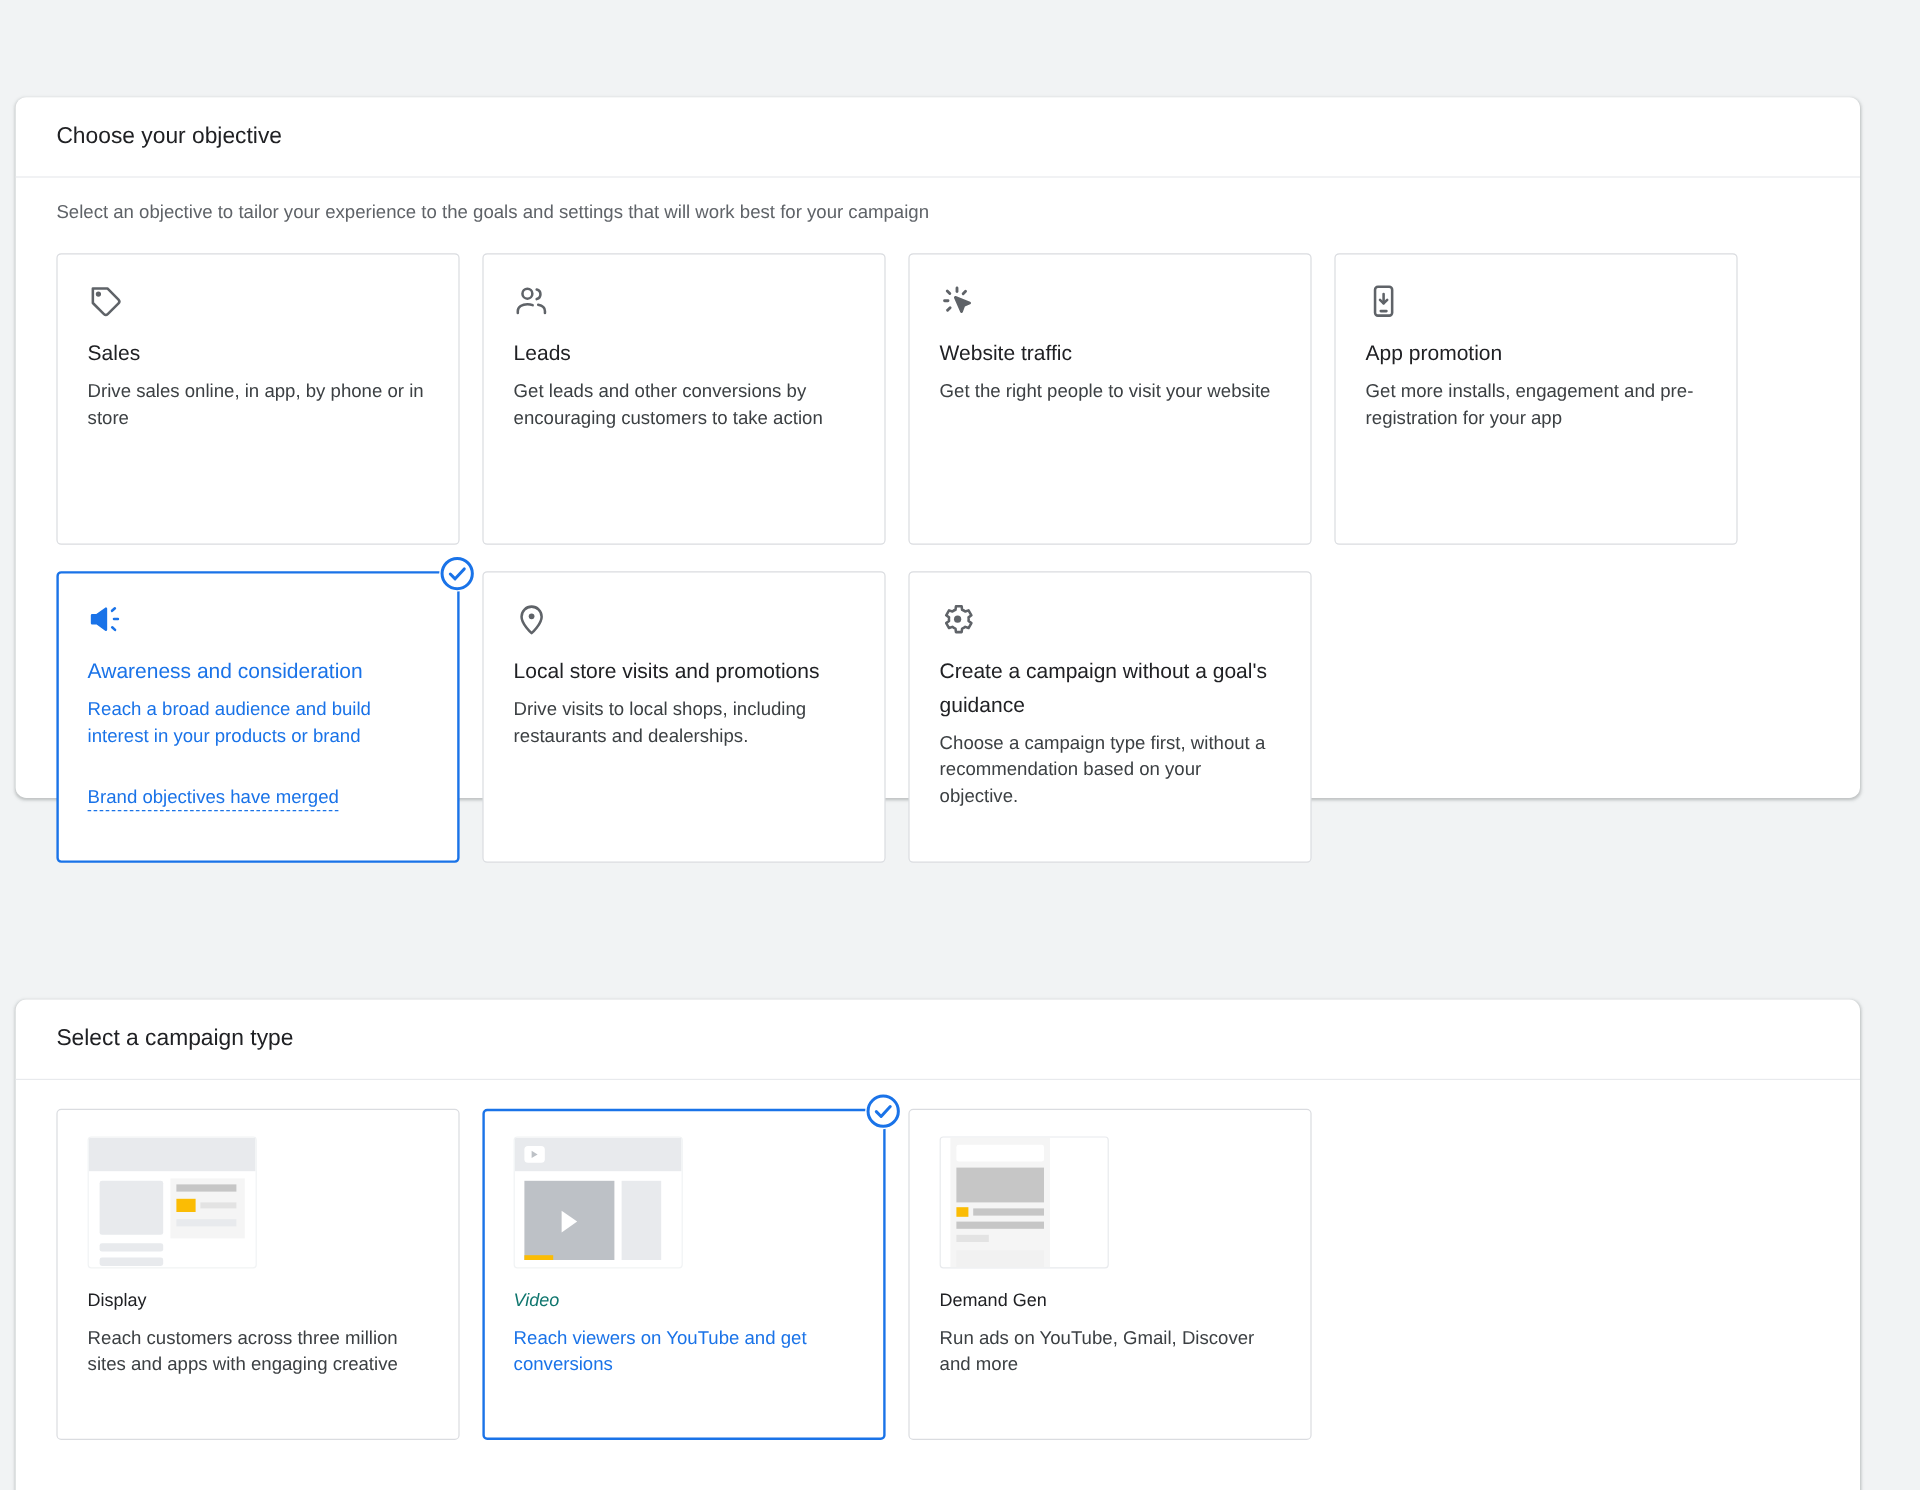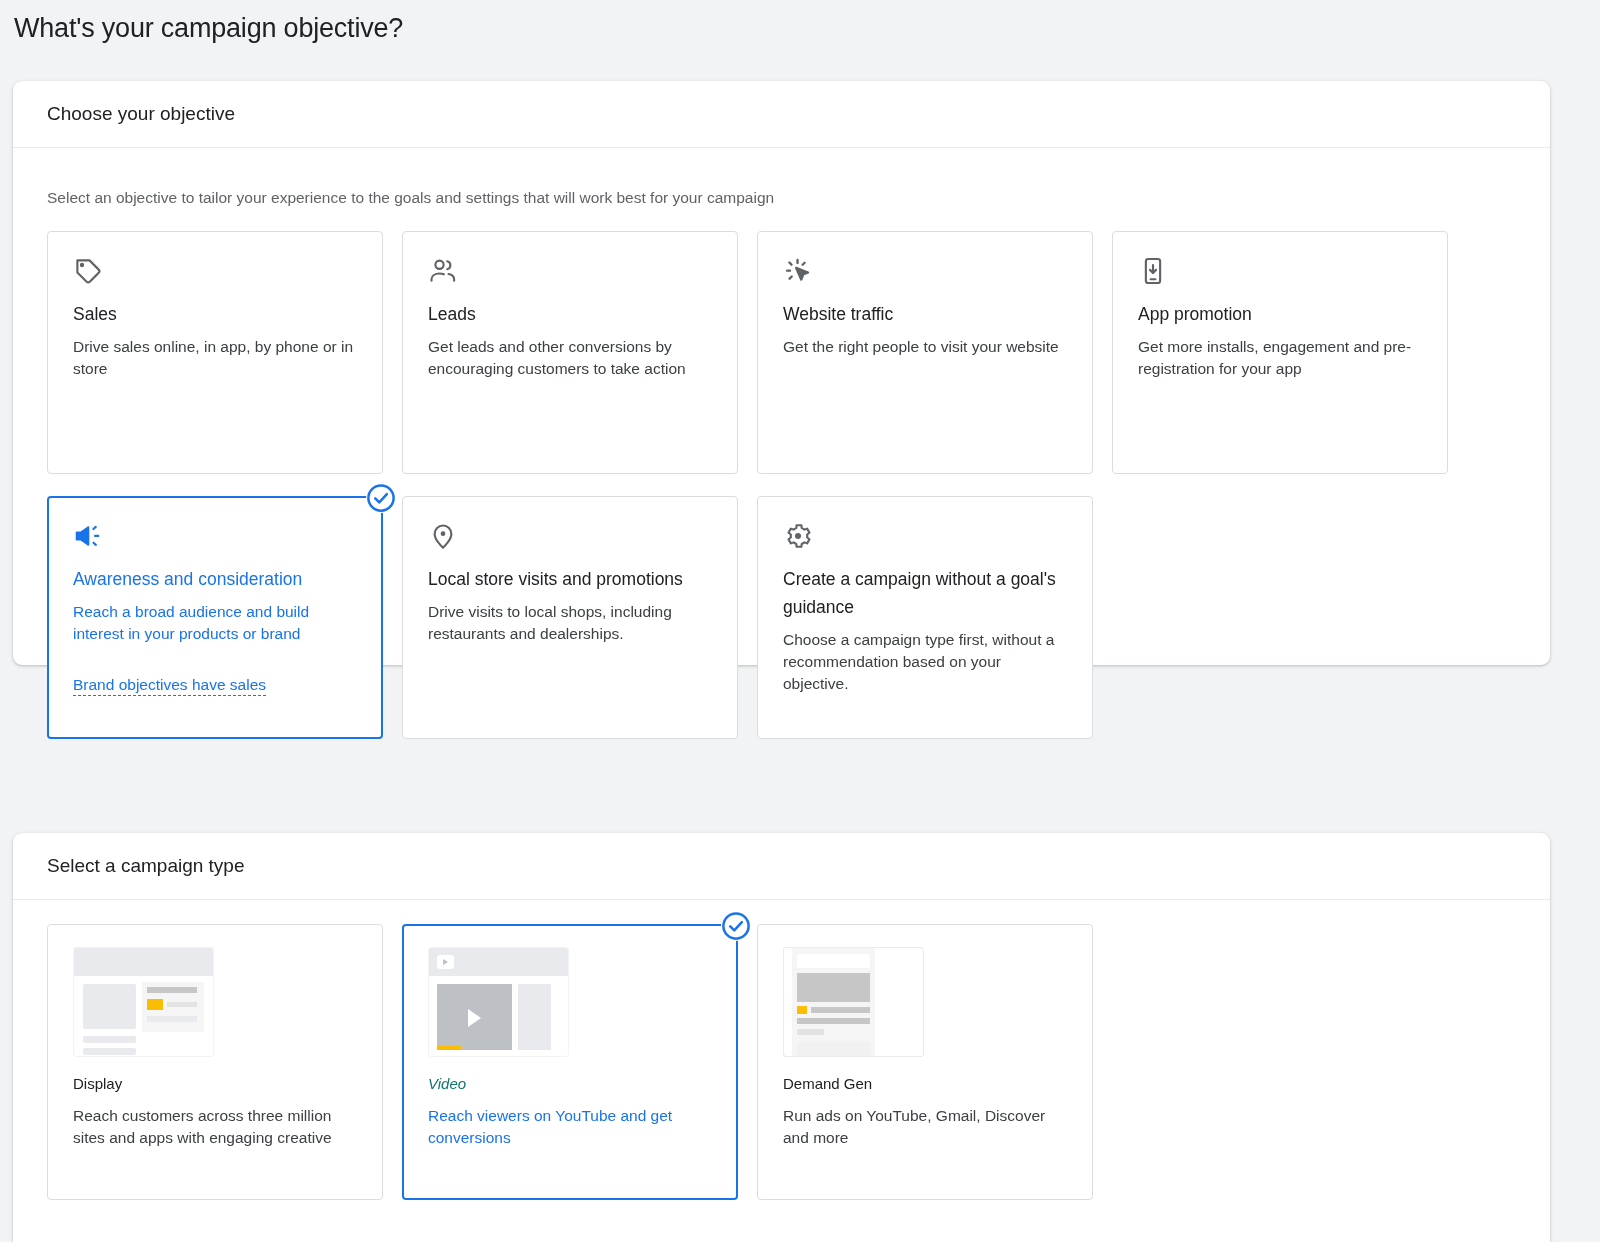--- a/index.html
+++ b/index.html
@@ -65,21 +65,21 @@
     color: #202124;
     font-weight: 400;
     letter-spacing: 0px;
   }
   .panel-body {
     padding: 0 34px;
   }
   .section-subtitle {
     font-size: 15.5px;
     color: #5f6368;
-    margin-top: 39px;
+    margin-top: 19px;
     margin-bottom: 0;
     line-height: 22px;
   }
 
   
   .card-grid {
     display: flex;
     flex-wrap: wrap;
     gap: 0;
     margin-top: 22px;
@@ -203,21 +203,20 @@
     background: #fff;
     overflow: hidden;
   }
   .bar { position: absolute; }
 </style>
 </head>
 <body>
 
 <div class="page">
 
-  <div class="page-title">What's your campaign objective?</div>
 
   <div class="panel" id="panel-objective">
     <div class="panel-header">
       <span class="panel-header-title">Choose your objective</span>
     </div>
     <div class="panel-body">
       <div class="section-subtitle">Select an objective to tailor your experience to the goals and settings that will work best for your campaign</div>
 
       <div class="card-grid">
 
@@ -283,21 +282,21 @@
           <span class="obj-icon">
             <svg width="30" height="30" viewBox="0 0 24 24" fill="none" stroke="currentColor" stroke-width="1.7" stroke-linecap="round" stroke-linejoin="round">
               <path d="M3 9.3h3.3L12.2 5v14L6.3 14.7H3z" fill="currentColor"></path>
               <path d="M16.3 6.4l1.9-1.7"></path>
               <path d="M17.6 11.9h2.6"></path>
               <path d="M16.4 17.4l1.9 1.7"></path>
             </svg>
           </span>
           <div class="obj-title">Awareness and consideration</div>
           <div class="obj-desc">Reach a broad audience and build interest in your products or brand</div>
-          <span class="obj-link">Brand objectives have sales</span>
+          <span class="obj-link">Brand objectives have merged</span>
         </div>
 
         <div class="obj-card">
           <span class="obj-icon">
             <svg width="30" height="30" viewBox="0 0 24 24" fill="none" stroke="currentColor" stroke-width="1.7" stroke-linecap="round" stroke-linejoin="round">
               <path d="M12 21.3s6.7-6 6.7-11A6.7 6.7 0 0 0 5.3 10.3c0 5 6.7 11 6.7 11Z"></path>
               <circle cx="12" cy="10.1" r="1.9" fill="currentColor" stroke="none"></circle>
             </svg>
           </span>
           <div class="obj-title">Local store visits and promotions</div>

